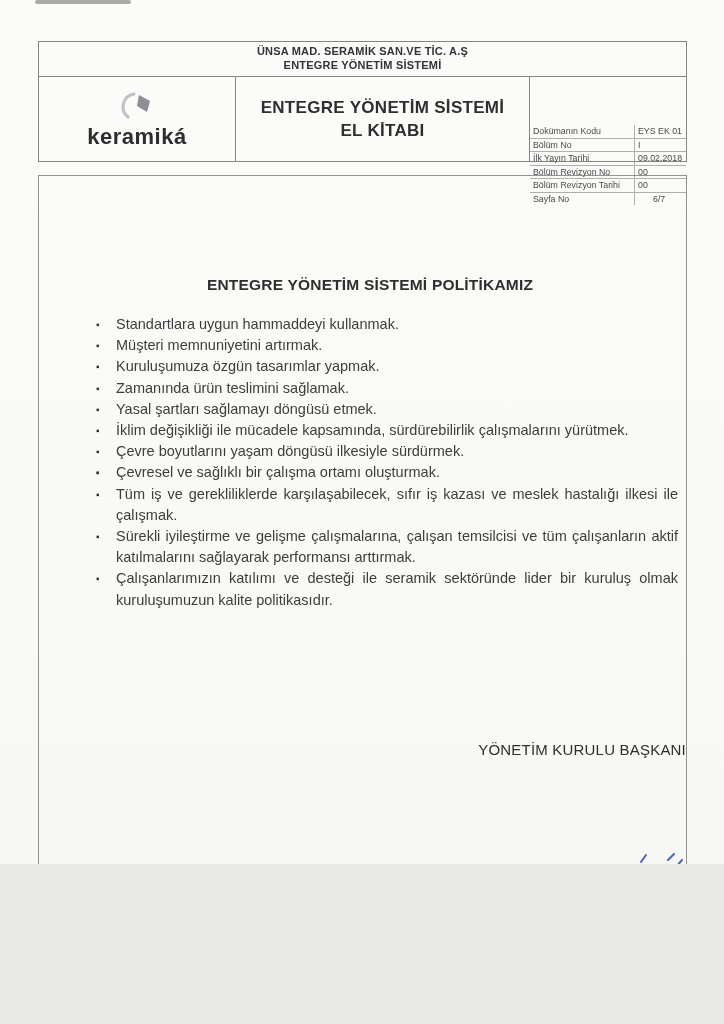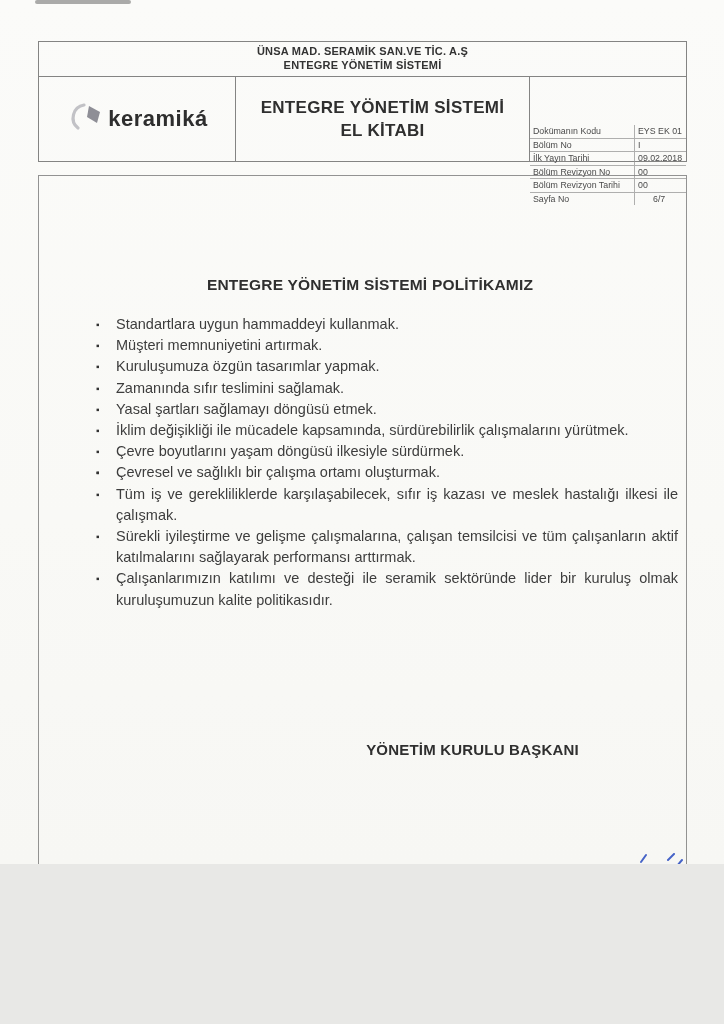--- a/index.html
+++ b/index.html
@@ -8,37 +8,37 @@
     background:linear-gradient(180deg,#fbfbf9 0%,#f9f9f6 60%,#f7f7f4 100%);
     font-family:"Liberation Sans",sans-serif;color:#3d3d3d;overflow:hidden;
   }
   .scan-smudge{position:absolute;left:35px;top:0;width:96px;height:4px;
     background:#4a4a4a;opacity:.45;border-radius:2px;filter:blur(.6px);}
   
   .header-table{position:absolute;left:38px;top:41px;width:647px;border:1px solid rgba(110,110,110,.85);}
   .company-block{border-bottom:1px solid rgba(110,110,110,.85);text-align:center;padding:3px 0 4px;}
   .company-line{font-weight:bold;font-size:11px;line-height:13.5px;color:#333;letter-spacing:.2px;}
   .header-row{display:flex;height:84px;}
-  .logo-cell{width:196px;border-right:1px solid rgba(110,110,110,.85);display:flex;flex-direction:row;align-items:center;justify-content:center;}
+  .logo-cell{width:196px;border-right:1px solid rgba(110,110,110,.85);display:flex;flex-direction:column;align-items:center;justify-content:center;}
   .logo-icon{margin-bottom:2px;}
   .logo-word{font-weight:bold;font-size:22px;letter-spacing:.5px;color:#2e2e2e;line-height:22px;}
   .title-cell{flex:1;border-right:1px solid rgba(110,110,110,.85);display:flex;flex-direction:column;align-items:center;justify-content:center;}
   .doc-title-line{font-weight:bold;font-size:17px;line-height:23px;color:#2f2f2f;letter-spacing:.3px;}
   .info-cell{width:156px;font-size:8.8px;display:flex;flex-direction:column;margin-top:48px;}
   .info-row{display:flex;border-bottom:1px solid rgba(150,150,150,.75);flex:1;}
   .info-row:last-child{border-bottom:none;gap:15px;}
   .info-label{width:98px;padding:1px 3px;border-right:1px solid rgba(150,150,150,.75);color:#4a4a4a;line-height:10.5px;display:flex;align-items:center;}
   .info-value{flex:1;padding:1px 3px;color:#4a4a4a;display:flex;align-items:center;line-height:10px;}
   
   .main-box{position:absolute;left:38px;top:175px;width:647px;height:758px;border:1px solid rgba(120,120,120,.8);}
   .policy-title{position:absolute;top:100px;left:15px;right:0;text-align:center;font-weight:bold;font-size:15.5px;color:#2f2f2f;letter-spacing:.2px;}
   .policy-list{position:absolute;top:138px;left:0;right:0;margin:0;padding:0 8px 0 57px;list-style:none;}
   .policy-item{position:relative;padding-left:20px;font-size:14.5px;line-height:21.2px;text-align:justify;color:#3d3d3d;}
   .bullet{position:absolute;left:0;top:0;font-size:10px;line-height:21.2px;color:#333;}
-  .signoff{position:absolute;top:565px;left:15px;right:0;padding-left:205px;text-align:center;font-weight:bold;font-size:15px;color:#2f2f2f;letter-spacing:.2px;}
+  .signoff{position:absolute;top:565px;left:15px;right:0;padding-left:205px;text-align:right;font-weight:normal;font-size:15px;color:#2f2f2f;letter-spacing:.2px;}
   
   .footer-table{position:absolute;left:38px;top:943px;width:647px;height:52px;border:1px solid rgba(110,110,110,.85);display:flex;}
   .footer-cell{display:flex;flex-direction:column;align-items:center;padding-top:9px;box-sizing:border-box;}
   .footer-cell-1{width:31.8%;border-right:1px solid rgba(110,110,110,.85);gap:19px;}
   .footer-cell-2{width:35.8%;border-right:1px solid rgba(110,110,110,.85);justify-content:center;}
   .footer-cell-3{width:32.4%;}
   .footer-role{font-weight:bold;font-size:11.5px;color:#333;letter-spacing:.3px;}
   .footer-title{font-size:11px;color:#4e4e4e;margin-top:2px;letter-spacing:.3px;}
   
   .sig-overlay{position:absolute;left:0;top:0;width:724px;height:1024px;pointer-events:none;z-index:5;}
@@ -106,21 +106,21 @@
         <li class="policy-item">
         <span class="bullet">▪</span>
         <span class="policy-item-text">Müşteri memnuniyetini artırmak.</span>
       </li>
         <li class="policy-item">
         <span class="bullet">▪</span>
         <span class="policy-item-text">Kuruluşumuza özgün tasarımlar yapmak.</span>
       </li>
         <li class="policy-item">
         <span class="bullet">▪</span>
-        <span class="policy-item-text">Zamanında sıfır teslimini sağlamak.</span>
+        <span class="policy-item-text">Zamanında ürün teslimini sağlamak.</span>
       </li>
         <li class="policy-item">
         <span class="bullet">▪</span>
         <span class="policy-item-text">Yasal şartları sağlamayı döngüsü etmek.</span>
       </li>
         <li class="policy-item">
         <span class="bullet">▪</span>
         <span class="policy-item-text">İklim değişikliği ile mücadele kapsamında, sürdürebilirlik çalışmalarını yürütmek.</span>
       </li>
         <li class="policy-item">

